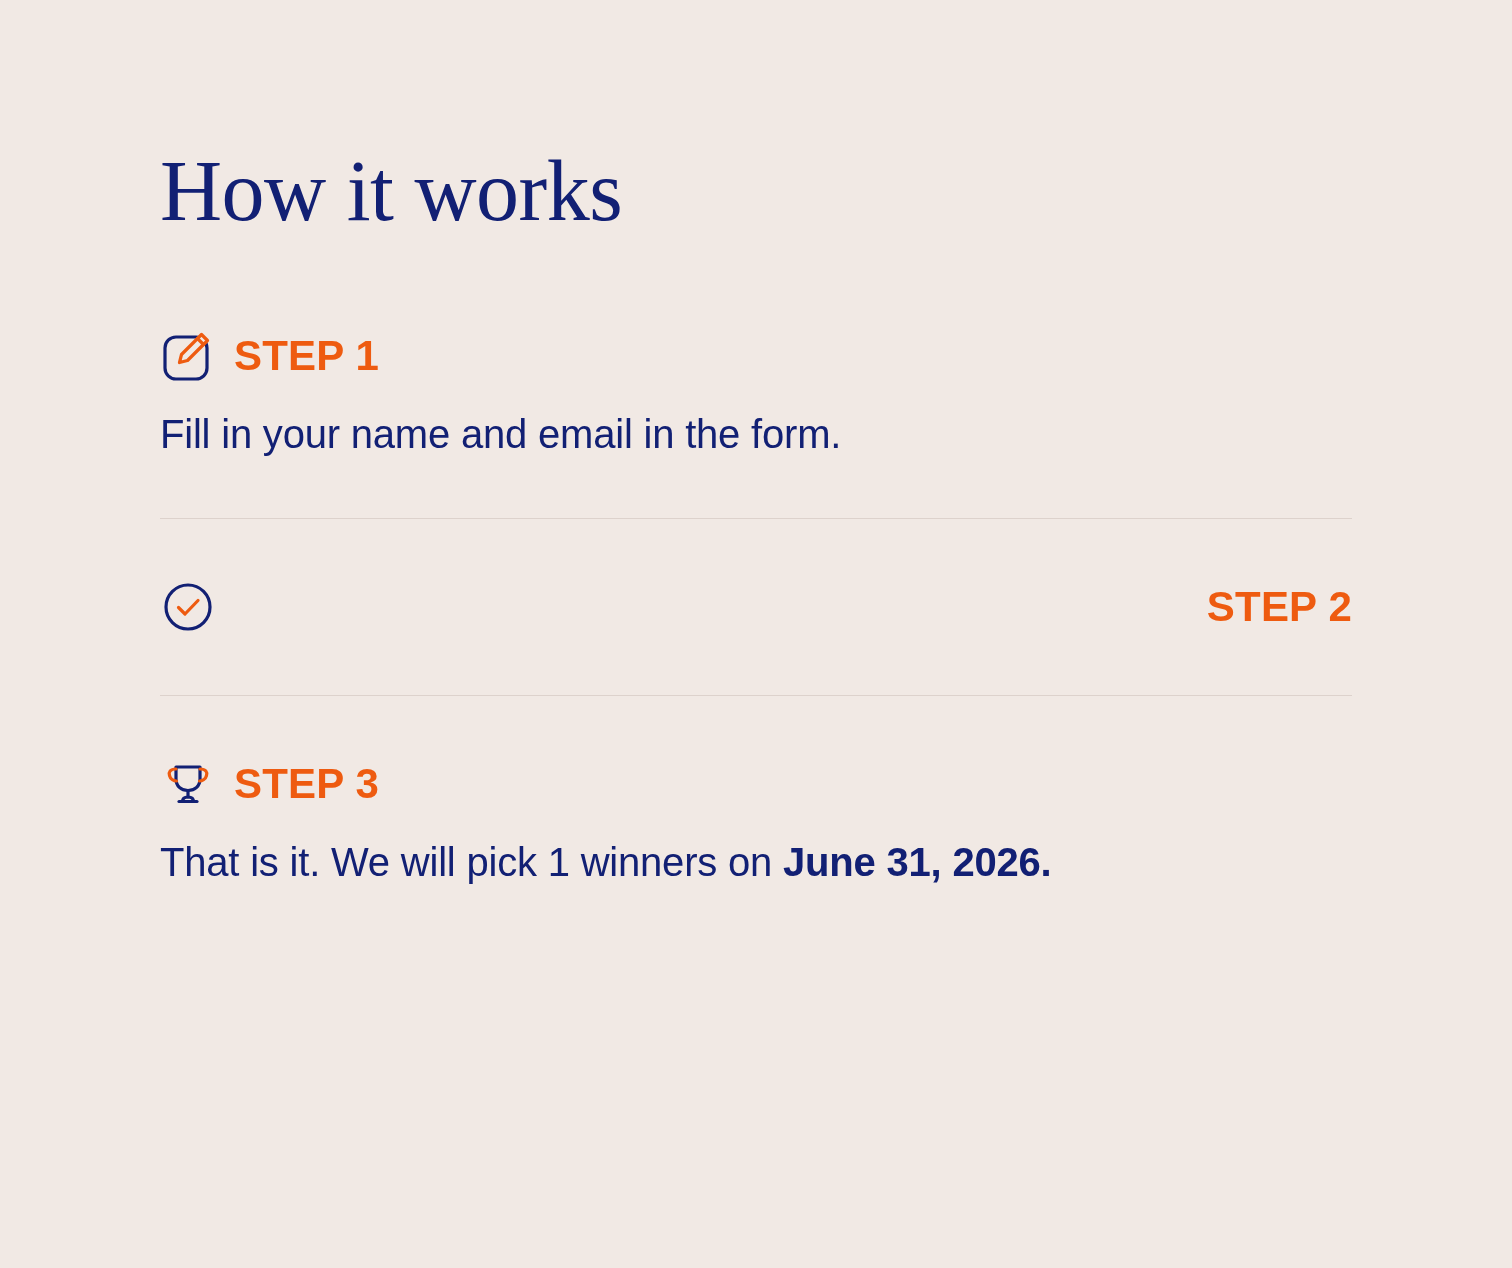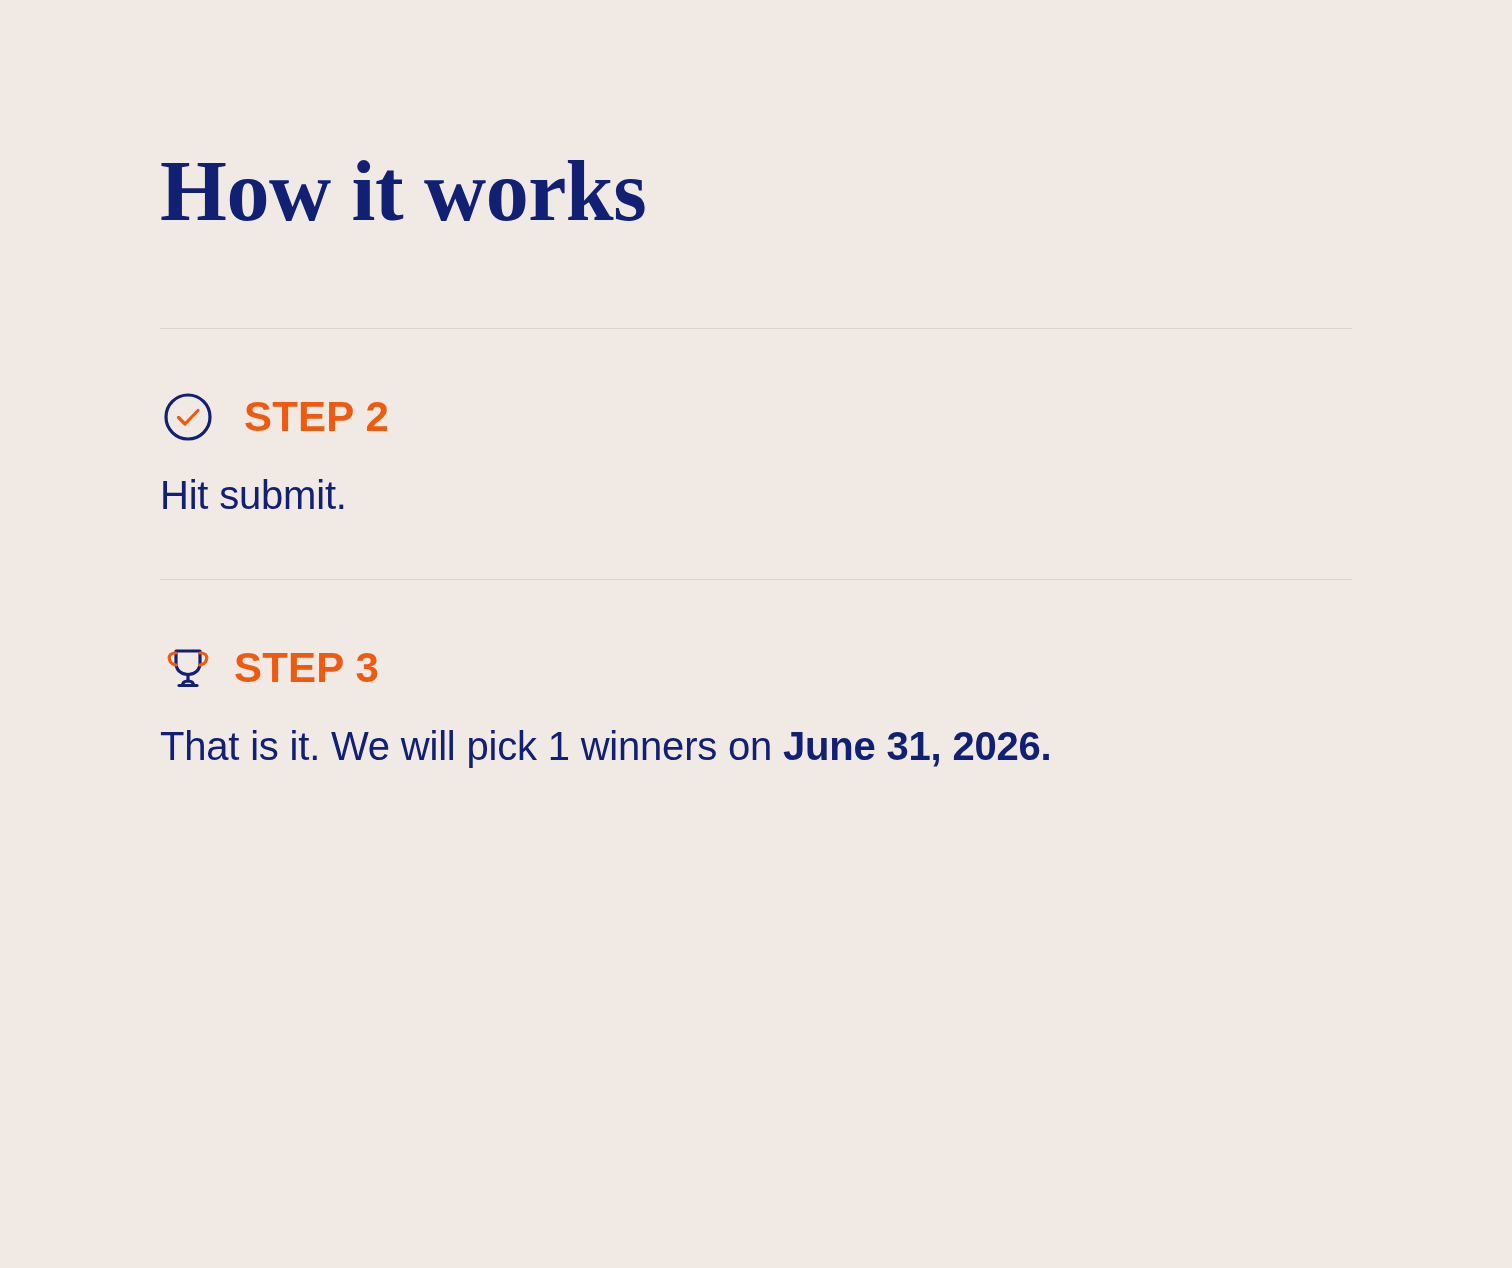--- a/index.html
+++ b/index.html
@@ -15,21 +15,21 @@
   }
   .page {
     position: relative;
     width: 1512px;
     height: 1268px;
     box-sizing: border-box;
     padding: 0 160px;
   }
   .page-title {
     font-family: "Liberation Serif", serif;
-    font-weight: bold;
+    font-weight: normal;
     color: #122074;
     font-size: 86px;
     line-height: 1;
     letter-spacing: -0.5px;
     margin: 0;
     padding-top: 148px;
   }
   .steps {
     margin-top: 94px;
   }
@@ -65,46 +65,58 @@
     letter-spacing: -0.2px;
   }
   .step-text b {
     font-weight: bold;
   }
   .divider {
     height: 1px;
     background: #ddd2cc;
     margin: 60px 0 60px 0;
   }
-  .step-2 .step-head { gap: 28px; }
+  .step-2 .step-head { gap: 28px; justify-content: space-between; }
   .step-3 .step-head { }
 </style>
 </head>
 <body>
 
 <div class="page">
 
   <h1 class="page-title">How it works</h1>
 
   <div class="steps">
 
+    <div class="step step-1">
+      <div class="step-head">
+        <span class="step-icon">
+          <svg width="56" height="56" viewBox="0 0 56 56" fill="none">
+            <rect x="5" y="9" width="42" height="42" rx="11" stroke="#122074" stroke-width="3.2"></rect>
+            <path d="M41.5 6.5 L47.5 12.5 L27.5 32.5 L19.5 34.5 L21.5 26.5 Z" stroke="#ee5b10" stroke-width="3.2" stroke-linejoin="round" fill="#f1e9e4"></path>
+            <path d="M37.5 10.5 L43.5 16.5" stroke="#ee5b10" stroke-width="3.2" stroke-linecap="round"></path>
+          </svg>
+        </span>
+        <span class="step-label">STEP 1</span>
+      </div>
+      <div class="step-text">Fill in your name and email in the form.</div>
+    </div>
 
     <div class="divider"></div>
 
     <div class="step step-2">
       <div class="step-head">
         <span class="step-icon">
           <svg width="56" height="56" viewBox="0 0 56 56" fill="none">
             <circle cx="28" cy="28" r="22" stroke="#122074" stroke-width="3.2"></circle>
             <path d="M18.5 28.5 L25 35 L38 21.5" stroke="#ee5b10" stroke-width="3.2" stroke-linecap="round" stroke-linejoin="round"></path>
           </svg>
         </span>
         <span class="step-label">STEP 2</span>
       </div>
-      <div class="step-text">Hit submit.</div>
     </div>
 
     <div class="divider"></div>
 
     <div class="step step-3">
       <div class="step-head">
         <span class="step-icon">
           <svg width="56" height="56" viewBox="0 0 56 56" fill="none">
             <path d="M16 11 H40 V23 C40 30 35 34.5 28 34.5 C21 34.5 16 30 16 23 Z" stroke="#122074" stroke-width="3.2" stroke-linejoin="round"></path>
             <path d="M16 13 C10 13 8.5 16 9.5 19.5 C10.5 23.5 14 25 16.5 25" stroke="#ee5b10" stroke-width="3.2" stroke-linecap="round"></path>

